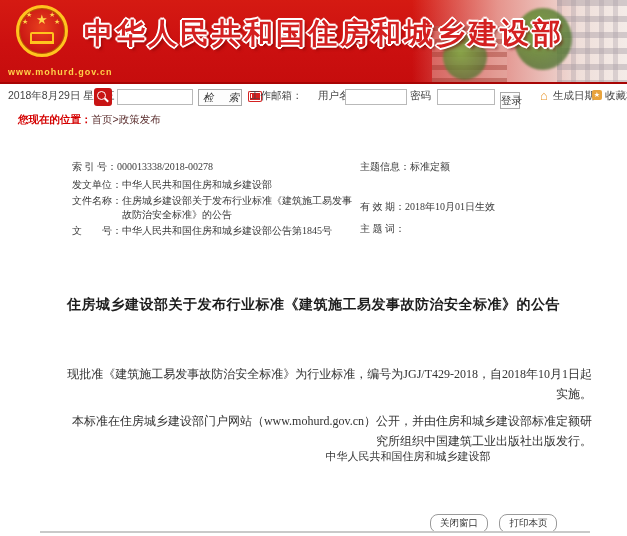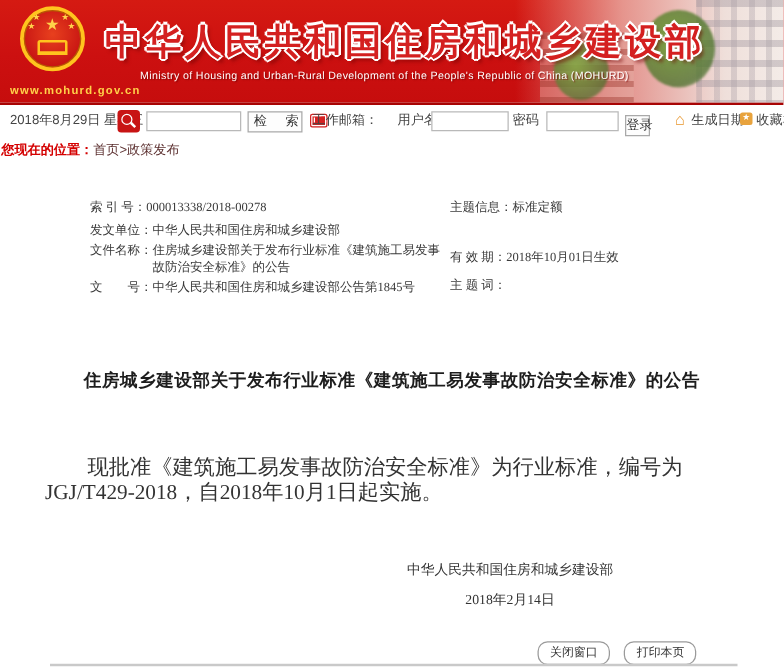--- a/index.html
+++ b/index.html
@@ -130,25 +130,25 @@
   
   .tb-sethome { left:553px; }
   .tb-fav { left:605px; }
   .btn-login { left:500px; }
   .in-pass { left:437px; }
   .tb-pass-label { left:410px; }
   .in-user { left:345px; }
   .tb-user-label { left:318px; }
   .tb-mail-label { left:250px; }
   .mail-icon { left:248px; }
-  .btn-search { left:198px; }
+  .btn-search { left:198px;font-style:italic; }
   .in-search { left:117px; width:76px; }
 
   
-  .breadcrumb { position:absolute; top:113px; left:1px; font-size:10.5px; }
+  .breadcrumb { position:absolute; top:113px; left:18px; font-size:10.5px; }
   .bc-label { color:#d40000; font-weight:bold; }
   .bc-path { color:#5c3030; cursor:pointer; }
 
   
   .meta { position:absolute; top:150px; left:72px; width:548px; height:100px;
           font-family:Liberation Serif, serif; font-size:10px; color:#3a3a3a; }
   .meta .row { position:absolute; display:flex; line-height:14px; }
   .meta .lab { white-space:pre; }
   .meta .val { }
   .r-l1 { top:10px; left:0; }
@@ -162,21 +162,21 @@
   .r-r4 { top:72px; left:288px; }
 
   
   .article-title {
     position:absolute; top:296px; left:10px; width:607px; text-align:center;
     font-family:"Liberation Serif", serif; font-weight:bold; font-size:14px; color:#1d1d1d;
     letter-spacing:.5px;
   }
   .article-body {
     position:absolute; top:364px; left:36px; width:556px;
-    font-family:"Liberation Serif", serif; font-size:17px; color:#333; line-height:20px;
+    font-family:"Liberation Serif", serif; font-size:12px; color:#333; line-height:20px;text-align:right;
   }
   .article-body p { text-indent:2em; margin-bottom:7px; }
   .signature {
     position:absolute; top:449px; left:298px; width:220px; text-align:center;
     font-family:"Liberation Serif", serif; font-size:11px; color:#333; line-height:15px;
   }
   .signature .sig-date { margin-top:9px; }
 
   
   .footer-btns { position:absolute; top:512px; left:430px; }
@@ -202,21 +202,20 @@
       <div class="emblem-ring"></div>
       <span class="st st-big">★</span>
       <span class="st st-s1">★</span>
       <span class="st st-s2">★</span>
       <span class="st st-s3">★</span>
       <span class="st st-s4">★</span>
       <div class="gate"></div>
     </div>
     <div class="site-url">www.mohurd.gov.cn</div>
     <div class="banner-title">中华人民共和国住房和城乡建设部</div>
-    <div class="banner-sub">Ministry of Housing and Urban-Rural Development of the People's Republic of China (MOHURD)</div>
   </div>
 
   <div class="toolbar">
     <span class="item tb-date">2018年8月29日 星期三</span>
     <span class="search-icon"></span>
     <input class="tb-input in-search" style="">
     <span class="btn btn-search">检 索</span>
     <span class="mail-icon"></span>
     <span class="item tb-mail-label">工作邮箱：</span>
     <span class="item tb-user-label">用户名</span>
@@ -263,24 +262,24 @@
     </div>
     <div class="row r-r4">
       <span class="lab">主 题 词：</span>
         <span class="val"></span>
     </div>
   </div>
 
   <div class="article-title">住房城乡建设部关于发布行业标准《建筑施工易发事故防治安全标准》的公告</div>
   <div class="article-body">
     <p>现批准《建筑施工易发事故防治安全标准》为行业标准，编号为JGJ/T429-2018，自2018年10月1日起实施。</p>
+    <p>本标准在住房城乡建设部门户网站（www.mohurd.gov.cn）公开，并由住房和城乡建设部标准定额研究所组织中国建筑工业出版社出版发行。</p>
   </div>
   <div class="signature">
     <div class="sig-name">中华人民共和国住房和城乡建设部</div>
-    <div class="sig-date">2018年2月14日</div>
   </div>
 
   <div class="footer-btns">
     <span class="fbtn">关闭窗口</span>
     <span class="fbtn">打印本页</span>
   </div>
   <div class="bottom-line"></div>
 
 </div>
 

